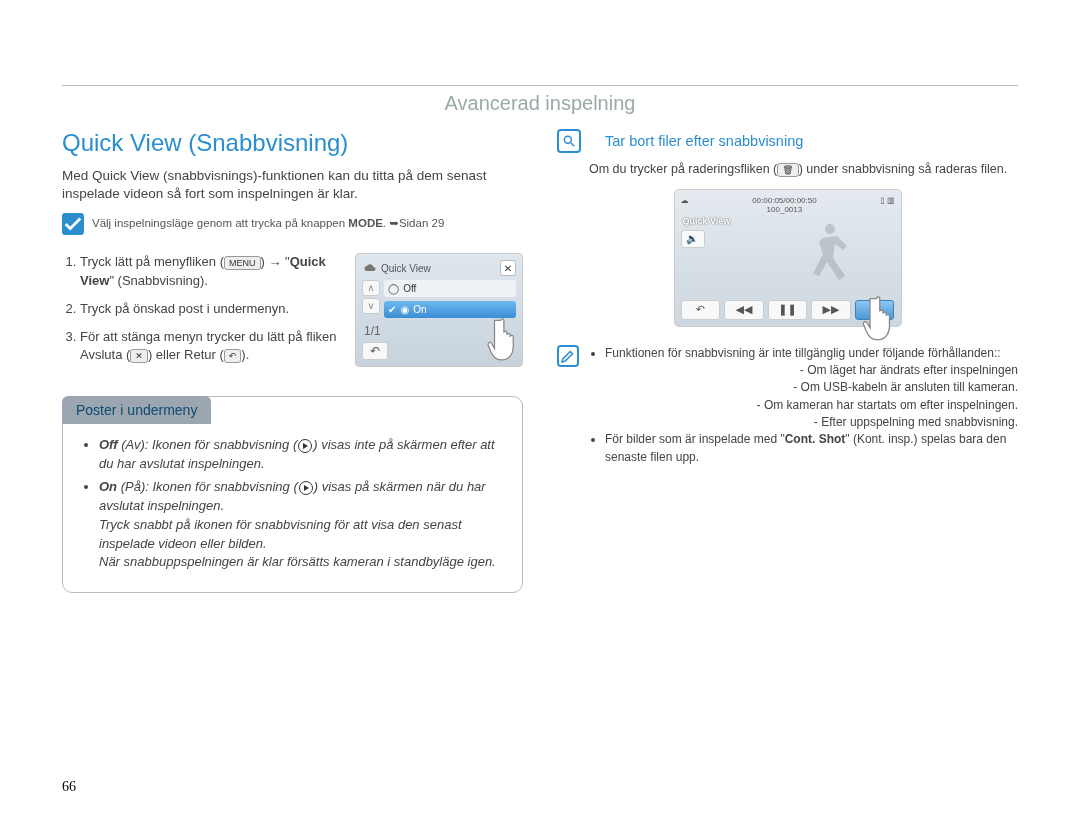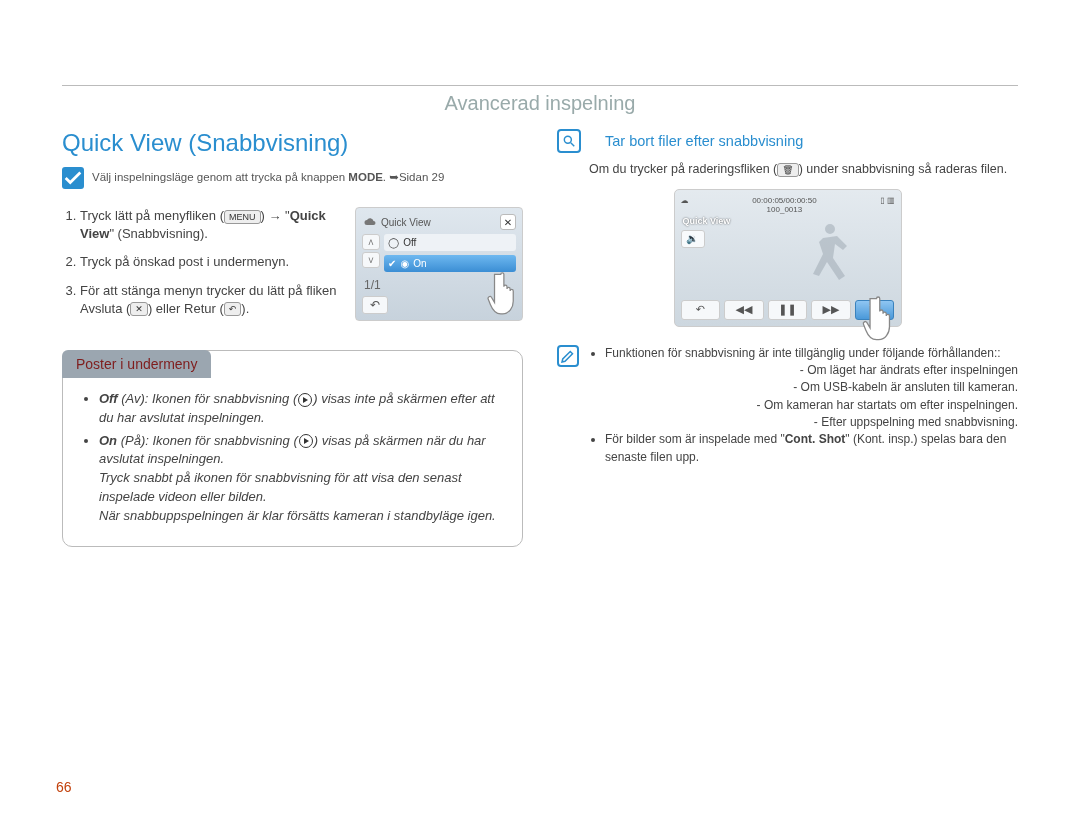--- a/index.html
+++ b/index.html
@@ -84,21 +84,21 @@
     font-size:12px; color:#555;
   }
   .hand-cursor {
     position:absolute; right:-6px; bottom:2px; width:42px; height:52px;
   }
   .submenu-box {
     border:1px solid #bbb; border-radius:10px; padding:0 0 16px 0;
     margin-top: 12px;
   }
   .submenu-header {
-    display:inline-block; background:#9ba6b0; color:#7f1d1d;
+    display:inline-block; background:#9ba6b0; color:#0c4a6e;
     padding:6px 14px; border-radius:6px 6px 0 0; font-size:14px;
     margin:-1px 0 12px -1px;
   }
   .submenu-body { padding:0 20px; font-size:13px; color:#444; line-height:1.45; }
   .submenu-body li { margin-bottom:4px;font-style:italic; }
   .submenu-body .play-icon {
     display:inline-flex; width:14px; height:14px; border:1.5px solid #333;
     border-radius:50%; align-items:center; justify-content:center;
     vertical-align:middle; margin:0 1px;
   }
@@ -144,32 +144,33 @@
 
   .note2 { display:flex; gap:10px; align-items:flex-start; margin-top:8px; }
   .note2 .nicon {
     width:22px; height:22px; border:2px solid #2a8ecf; border-radius:4px;
     color:#2a8ecf; display:flex; align-items:center; justify-content:center;
     flex:0 0 22px;
   }
   .note2 ul { font-size:12px; color:#444; line-height:1.45; list-style:disc; padding-left:16px;}
   .note2 ul ul { list-style:none; padding-left:0;text-align:right; }
   .note2 ul ul li::before { content:"- "; }
-  .page-num { position:absolute; left:56px; bottom:32px; font-size:14px; color:#c2410c; }
+  .page-num { position:absolute; left:62px; bottom:32px; font-size:14px; color:#000000;font-family:Liberation Serif, serif; }
 </style>
 </head>
 <body>
 
 <div class="header-line"></div>
 <div class="breadcrumb">Avancerad inspelning</div>
 
 <div class="columns">
 
   <div class="col">
     <h2 class="section-title">Quick View (Snabbvisning)</h2>
+    <p class="intro">Med Quick View (snabbvisnings)-funktionen kan du titta på dem senast inspelade videon så fort som inspelningen är klar.</p>
 
     <div class="note-row">
       <div class="note-icon">
         <svg viewBox="0 0 24 24" fill="none" stroke="#fff" stroke-width="3">
             <path d="M4 12l5 5L20 6"></path>
           </svg>
       </div>
       <div class="note-text">
         <span>Välj inspelningsläge genom att trycka på knappen </span><b>MODE</b><span>. ➥Sidan 29</span>
       </div>

